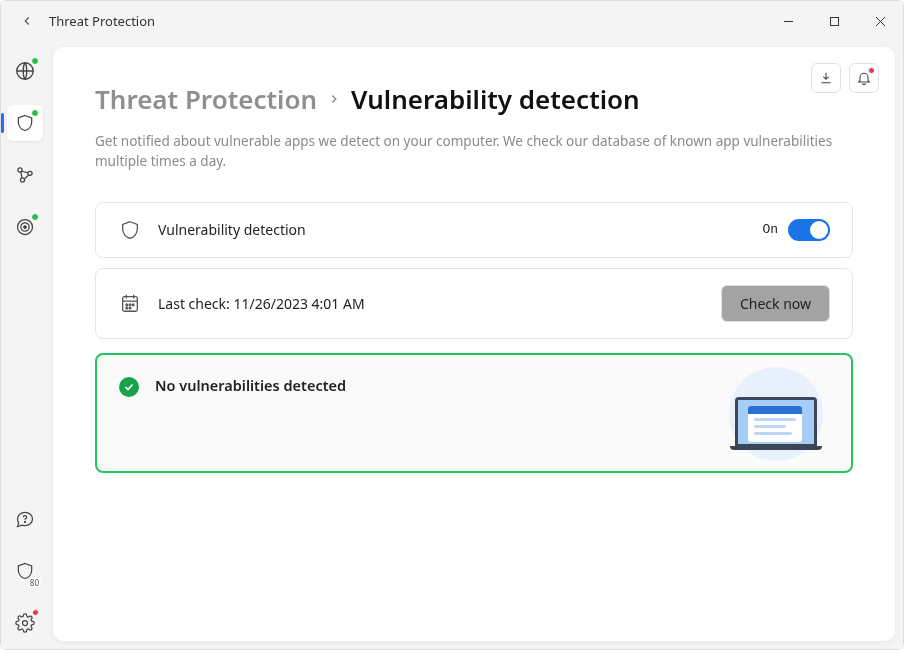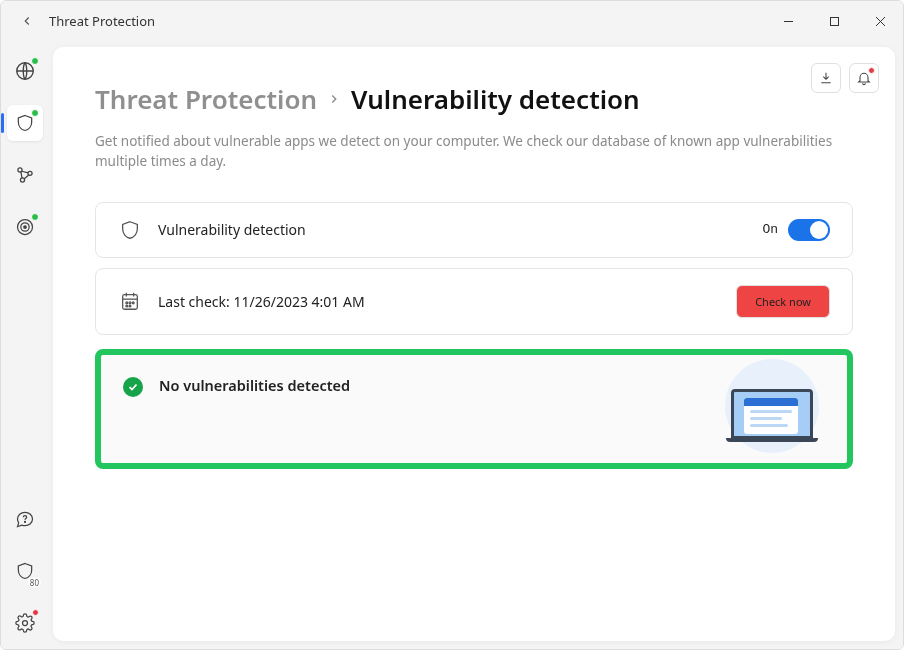--- a/index.html
+++ b/index.html
@@ -103,25 +103,25 @@
     .card-label{font-size:14px;color:#222;margin-left:16px;flex:1;}
     .toggle-wrap{display:flex;align-items:center;gap:10px;font-family:Liberation Mono, monospace;}
     .toggle-text{font-size:13px;color:#222;}
     .toggle{
       width:42px;height:22px;background:#1a73e8;border-radius:11px;position:relative;
     }
     .toggle::after{
       content:"";position:absolute;right:2px;top:2px;width:18px;height:18px;background:#fff;border-radius:50%;
     }
     .btn{
-      border:1px solid #e0e0e0;border-radius:6px;padding:8px 18px;font-size:11px;color:#222;background:#ef4444;
+      border:1px solid #e0e0e0;border-radius:6px;padding:8px 18px;font-size:14px;color:#222;background:#a3a3a3;
     }
     
     .status-panel{
-      border:6px solid #22c55e;border-radius:8px;
+      border:2px solid #22c55e;border-radius:8px;
       display:flex;padding:20px 22px 24px 22px;background:#fafafa;
       position:relative;min-height:120px;margin-top:14px;
     }
     .status-check{
       width:20px;height:20px;border-radius:50%;background:#16a34a;flex-shrink:0;
       display:flex;align-items:center;justify-content:center;margin-top:2px;
     }
     .status-text{margin-left:16px;}
     .status-title{font-size:14.5px;font-weight:600;color:#222;margin-bottom:2px;}
     .status-sub{font-size:12.5px;color:#8b8b8b;}

